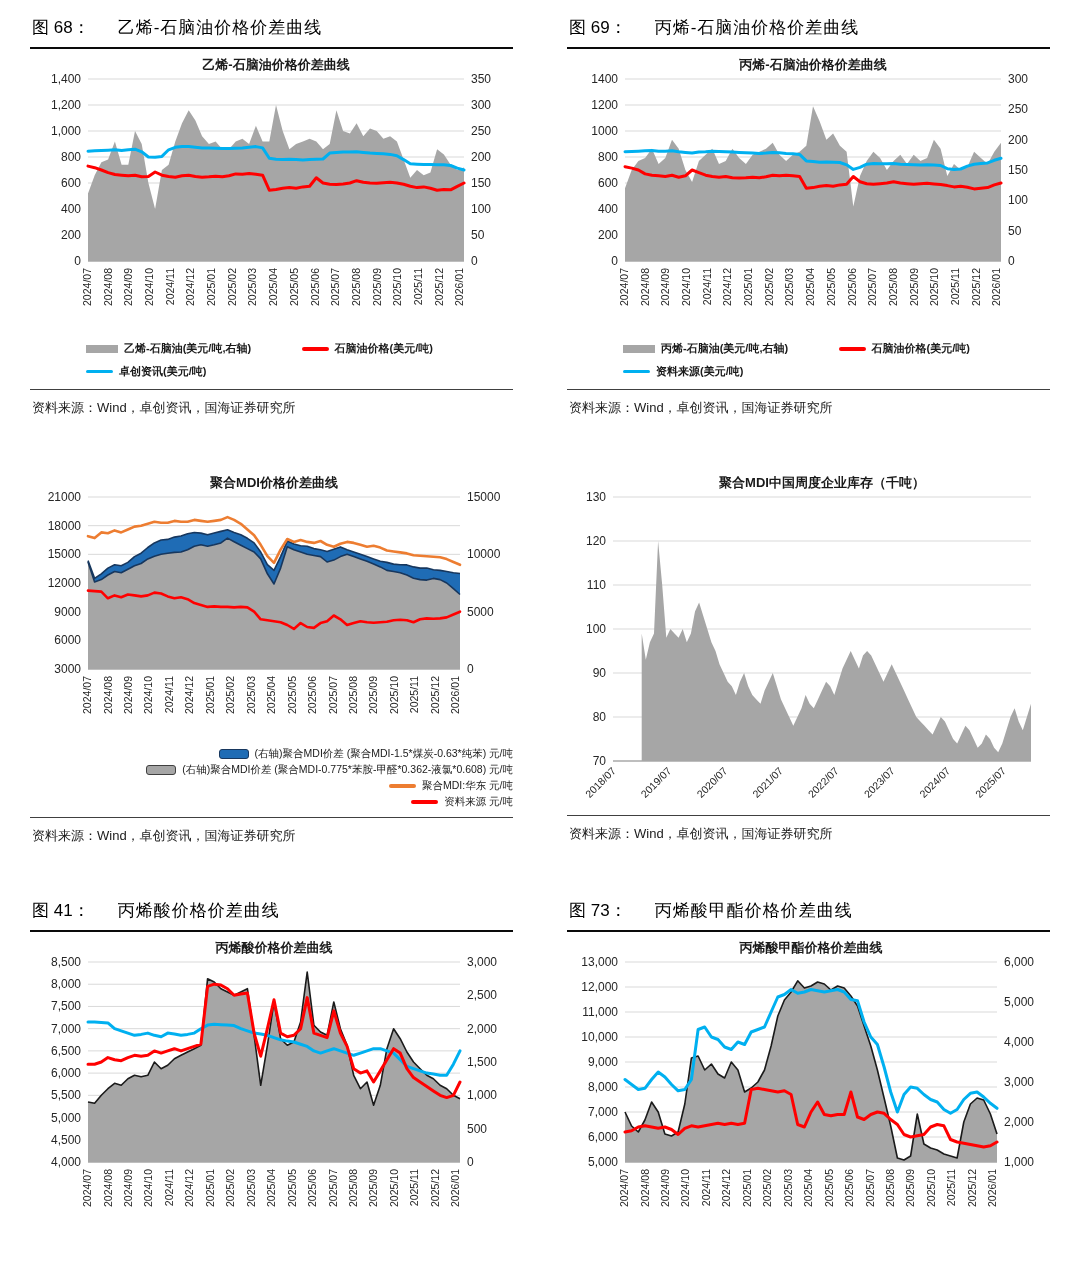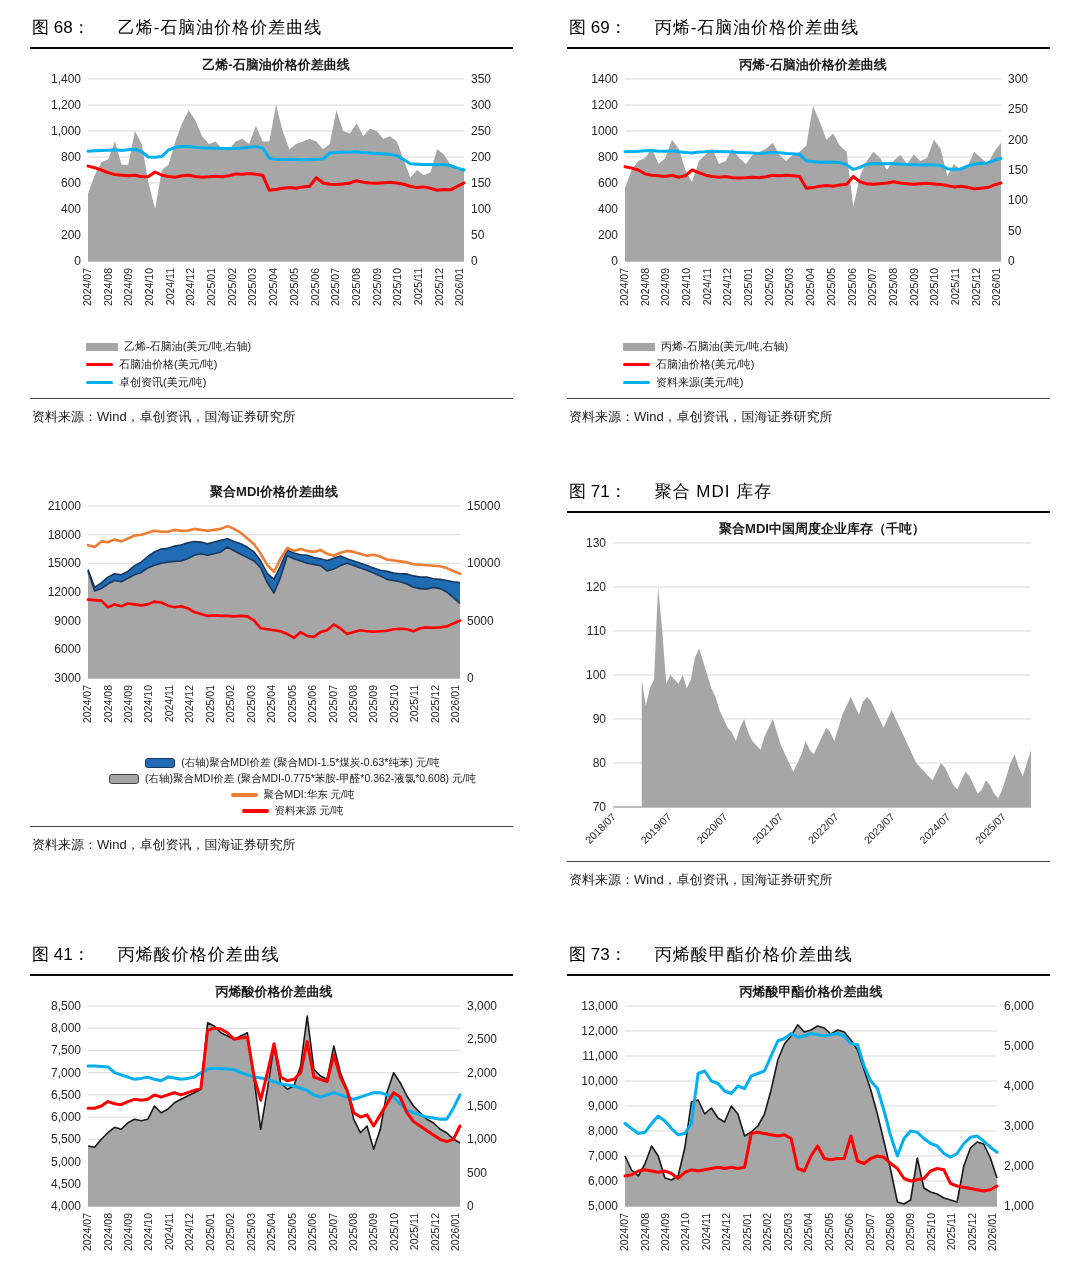--- a/index.html
+++ b/index.html
@@ -10,22 +10,22 @@
   .fig-header{display:flex;align-items:baseline;gap:28px;font-weight:normal;font-size:17px;
     border-bottom:2px solid #0a0a0a;padding:4px 2px 8px;color:#000;}
   .fig-title{letter-spacing:1px;}
   svg.chart{display:block;margin-top:4px;}
   .chart-title{font-size:13px;font-weight:bold;fill:#1a1a1a;}
   .tick{font-size:12px;fill:#262626;}
   .xlab{font-size:10.5px;fill:#262626;}
   .gridline{stroke:#d9d9d9;stroke-width:1;}
   .axisline{stroke:#7f7f7f;stroke-width:1.2;}
   .legend{padding:4px 0 0;}
-  .legend-grid2{display:grid;grid-template-columns:1fr;gap:3px 4px;padding-left:56px;min-height:42px;}
-  .legend-stack{display:flex;flex-direction:column;align-items:center;gap:2px;padding-left:42px;}
+  .legend-grid2{display:grid;grid-template-columns:1fr 1fr;gap:3px 4px;padding-left:56px;min-height:42px;font-weight:bold;}
+  .legend-stack{display:flex;flex-direction:column;align-items:flex-end;gap:2px;padding-left:42px;}
   .legend-item{display:flex;align-items:center;gap:6px;font-size:11px;color:#1a1a1a;white-space:nowrap;}
   .legend-small .legend-item{font-size:10.5px;}
   .mk{display:inline-block;flex:none;}
   .mk-line{width:27px;height:3.5px;border-radius:2px;}
   .mk-area{width:32px;height:8px;}
   .mk-area-outline{width:30px;height:10px;border-radius:3px;box-sizing:border-box;}
   .fig-source{border-top:1.2px solid #404040;margin-top:8px;padding:9px 2px 0;font-size:13px;color:#1a1a1a;}
 </style>
 </head>
 <body>
@@ -242,24 +242,20 @@
             <span class="mk mk-line" style="background: rgb(255, 0, 0);"></span>
             <span>资料来源 元/吨</span>
           </span>
         </div>
       <div class="fig-source">
         <span>资料来源：Wind，卓创资讯，国海证券研究所</span>
       </div>
     </div>
 
     <div class="figure">
-      <div class="fig-header">
-        <span class="fig-label">图 71：</span>
-        <span class="fig-title">聚合 MDI 库存</span>
-      </div>
       <svg class="chart" width="482" height="336">
           <text x="255" y="16" text-anchor="middle" class="chart-title">聚合MDI中国周度企业库存（千吨）</text>
           <text x="39" y="294" text-anchor="end" class="tick">70</text>
           <line x1="46" y1="246" x2="464" y2="246" class="gridline"></line>
           <text x="39" y="250" text-anchor="end" class="tick">80</text>
           <line x1="46" y1="202" x2="464" y2="202" class="gridline"></line>
           <text x="39" y="206" text-anchor="end" class="tick">90</text>
           <line x1="46" y1="158" x2="464" y2="158" class="gridline"></line>
           <text x="39" y="162" text-anchor="end" class="tick">100</text>
           <line x1="46" y1="114" x2="464" y2="114" class="gridline"></line>

